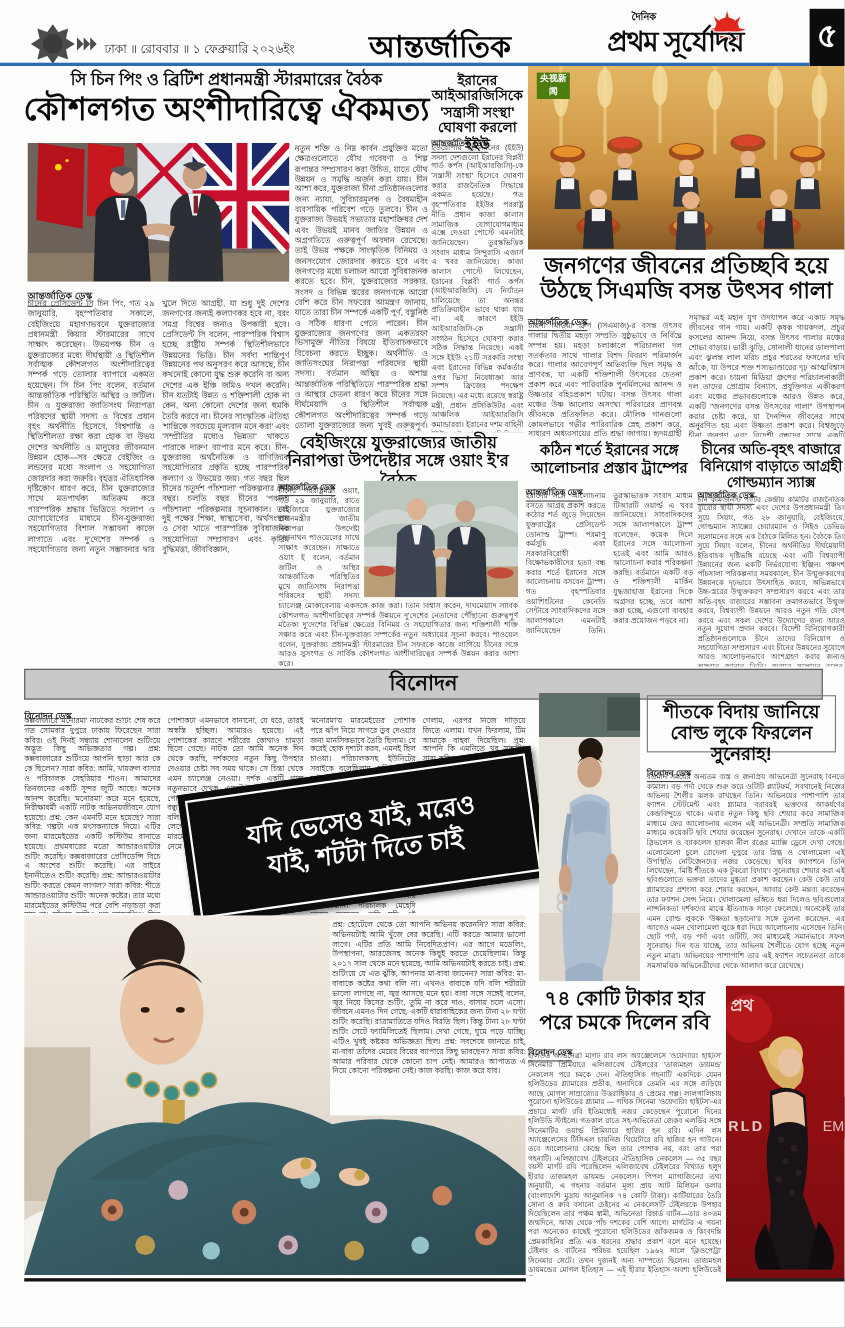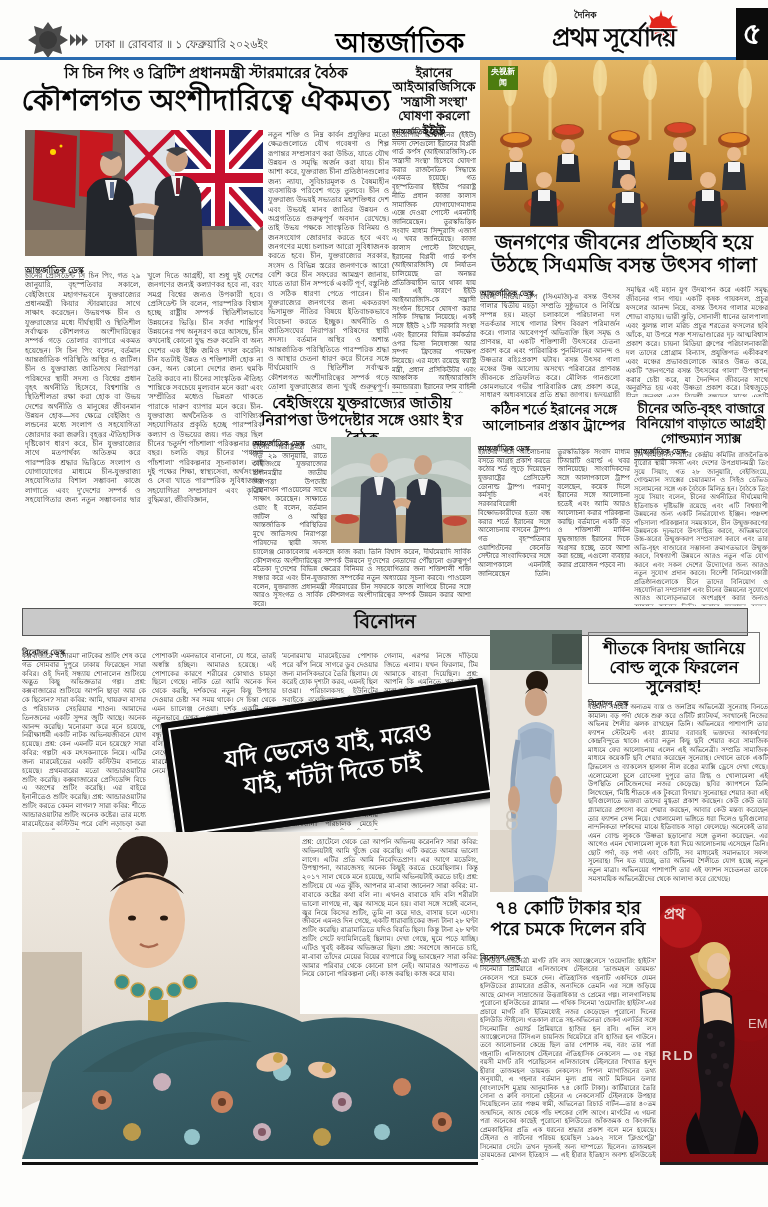--- a/index.html
+++ b/index.html
@@ -356,17 +356,17 @@
           <circle cx="62" cy="148" r="3"></circle>
           <circle cx="54" cy="160" r="3"></circle>
           <circle cx="66" cy="170" r="3"></circle>
           <circle cx="48" cy="176" r="3"></circle>
           <circle cx="60" cy="188" r="3"></circle>
       </g>
       <path d="M30,258 Q20,240 36,216 Q44,240 50,258 Z" fill="#100c0f"></path>
       <path d="M96,258 Q104,238 84,214 Q78,238 74,258 Z" fill="#100c0f"></path>
     </svg>
     <div class="abs" style="left:4px;top:6px;color:#f5f0ea;font-size:15px;font-weight:900;opacity:0.9;">প্রথ</div>
-    <div class="abs" style="left:2px;top:120px;color:#f5f0ea;font-size:13px;font-weight:bold;letter-spacing:2px;opacity:0.85;margin-top:32px;">RLD</div>
+    <div class="abs" style="left:2px;top:120px;color:#f5f0ea;font-size:13px;font-weight:bold;letter-spacing:2px;opacity:0.85;">RLD</div>
     <div class="abs" style="left:88px;top:120px;color:#f5f0ea;font-size:13px;font-weight:normal;opacity:0.8;">EM</div>
   </div>
 
 </div>
 
 </body></html>

